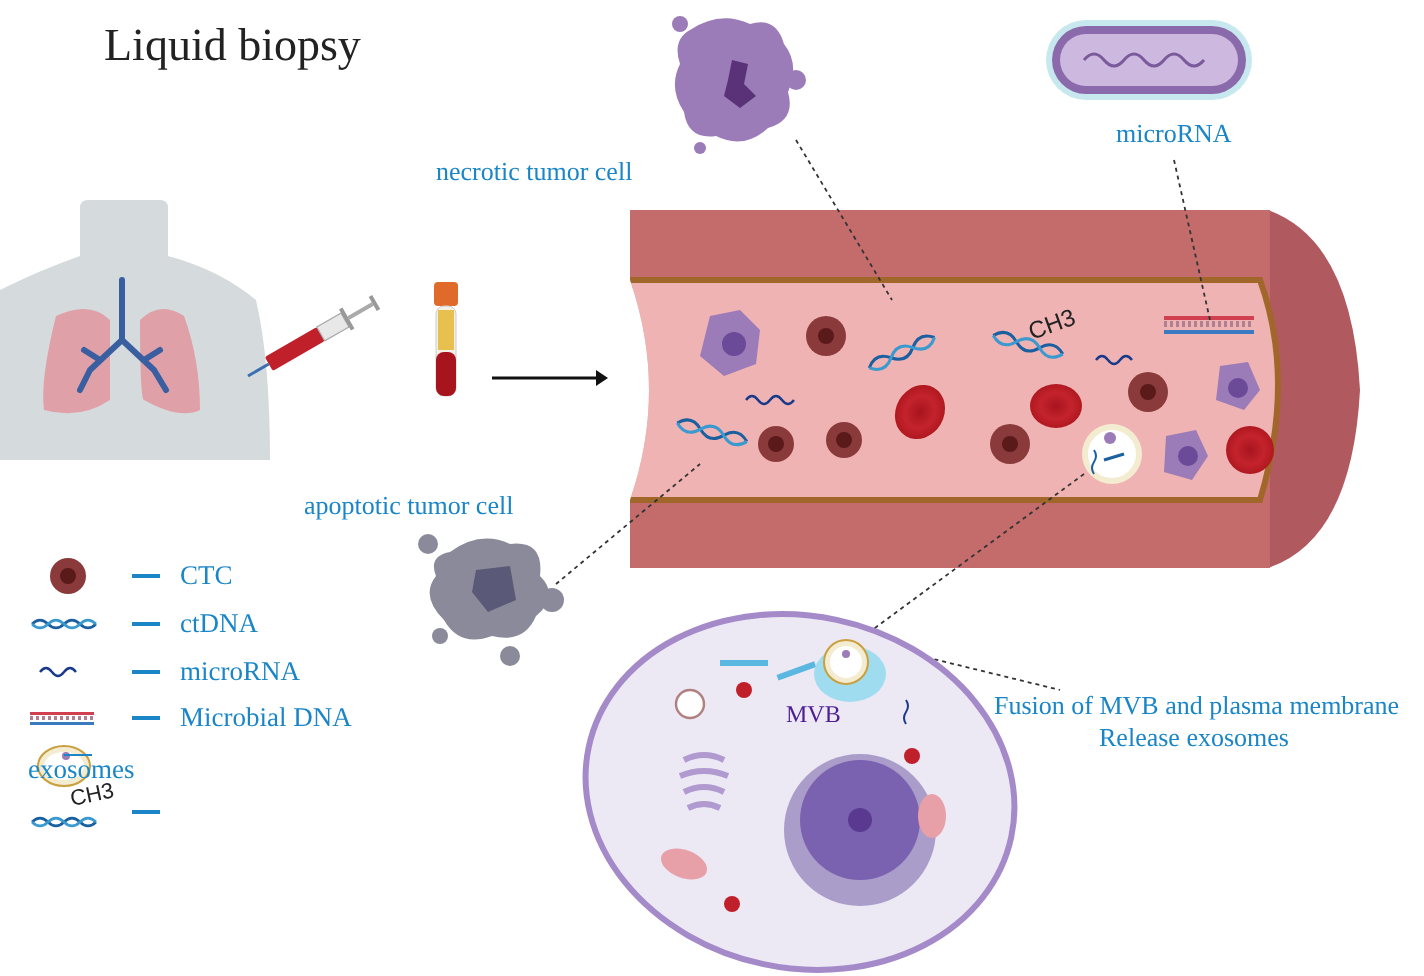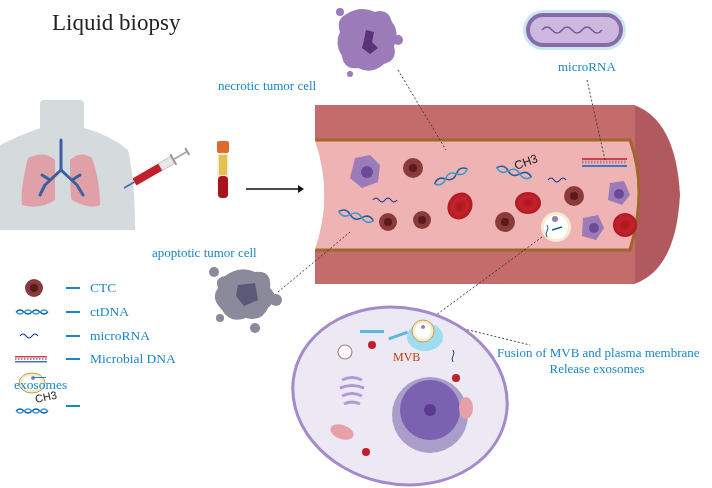--- a/index.html
+++ b/index.html
@@ -5,21 +5,21 @@
   html, body { margin:0; padding:0; background:#ffffff; }
   body { width:712px; height:488px; position:relative; overflow:hidden; font-family:"DejaVu Serif", serif; }
   .abs { position:absolute; }
   .title { left:52px; top:10px; font-size:23px; color:#222; font-family:"Liberation Serif", serif; }
   .lbl { color:#1a86c8; font-family:"Liberation Serif", serif; font-size:13px; white-space:nowrap; }
   .legend-row { position:absolute; left:14px; height:20px; display:flex; align-items:center; }
   .legend-icon { width:46px; height:20px; position:relative; }
   .legend-dash { width:14px; height:1.5px; background:#1a86c8; margin:0 10px 0 6px; }
   .legend-text { color:#1a86c8; font-family:"Liberation Serif", serif; font-size:13.5px; }
   svg { position:absolute; left:0; top:0; }
-  .mvb { color:#c2410c; font-family:"Liberation Serif", serif; font-size:12px; }
+  .mvb { color:#4c1d95; font-family:"Liberation Serif", serif; font-size:12px; }
 </style>
 </head>
 <body>
 
 <svg width="712" height="488" viewBox="0 0 712 488">
   <defs>
     <radialGradient id="rbcg" cx="50%" cy="50%" r="50%">
       <stop offset="0%" stop-color="#a8141e"></stop>
       <stop offset="60%" stop-color="#c4232c"></stop>
       <stop offset="100%" stop-color="#b01820"></stop>

